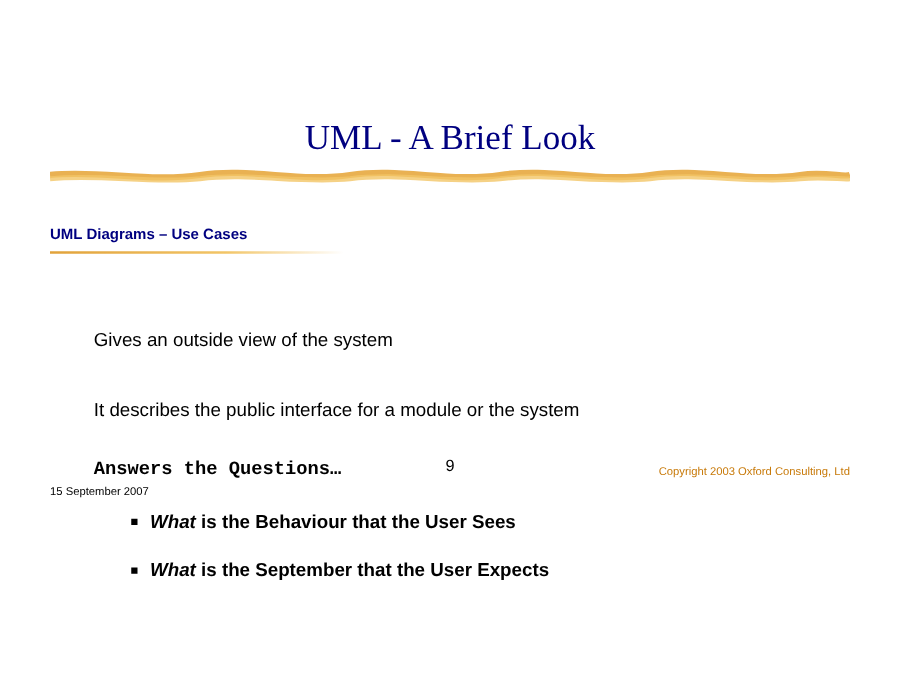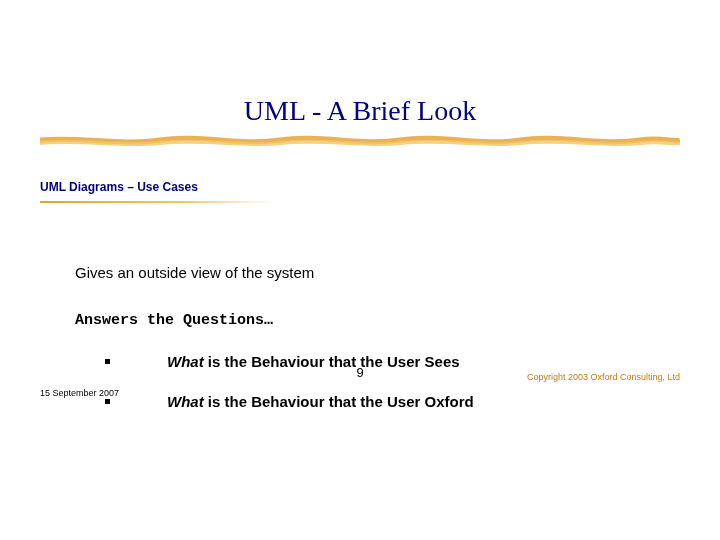--- a/index.html
+++ b/index.html
@@ -58,21 +58,20 @@
   .bullets {
     margin-top: 22px;
     margin-left: 30px;
   }
   .bullet-row {
     display: flex;
     align-items: flex-start;
     margin-bottom: 20px;
     font-weight: bold;
     font-size: 15px;
-    gap: 47px;
   }
   .bullet-dot {
     width: 5px; height: 5px; background: #000; margin-top: 7px; margin-right: 10px; flex: 0 0 auto;
   }
   .bullet-text em { font-style: italic; font-weight: bold; }
   .footer-date {
     position: absolute;
     left: 40px;
     bottom: 6px;
     font-size: 9px;
@@ -105,31 +104,32 @@
       <path d="M0,6 C40,2 80,12 120,6 C160,0 200,12 240,6 C280,0 320,12 360,6 C400,0 440,12 480,6 C520,0 560,12 600,6 C620,3 635,8 640,6" stroke="#e7a93f" stroke-width="5" fill="none" opacity="0.9"></path>
       <path d="M0,9 C40,5 80,13 120,9 C160,4 200,13 240,9 C280,4 320,13 360,9 C400,4 440,13 480,9 C520,4 560,13 600,9 C620,7 635,10 640,9" stroke="#f2c567" stroke-width="4" fill="none" opacity="0.8"></path>
     </svg>
   </div>
 
   <div class="subhead">UML Diagrams – Use Cases</div>
   <div class="subhead-underline"></div>
 
   <div class="body">
     <div class="line">Gives an outside view of the system</div>
+    <div class="line">It describes the public interface for a module or the system</div>
 
     <div class="questions-head">Answers the Questions…</div>
 
     <div class="bullets">
       <div class="bullet-row">
         <div class="bullet-dot"></div>
         <div class="bullet-text"><em>What</em><span> is the Behaviour that the User Sees</span></div>
       </div>
       <div class="bullet-row">
         <div class="bullet-dot"></div>
-        <div class="bullet-text"><em>What</em><span> is the Behaviour that the User Oxford</span></div>
+        <div class="bullet-text"><em>What</em><span> is the September that the User Expects</span></div>
       </div>
     </div>
   </div>
 
   <div class="footer-date">15 September 2007</div>
   <div class="footer-page">9</div>
   <div class="footer-copy">Copyright 2003 Oxford Consulting, Ltd</div>
 
 </div>
 

